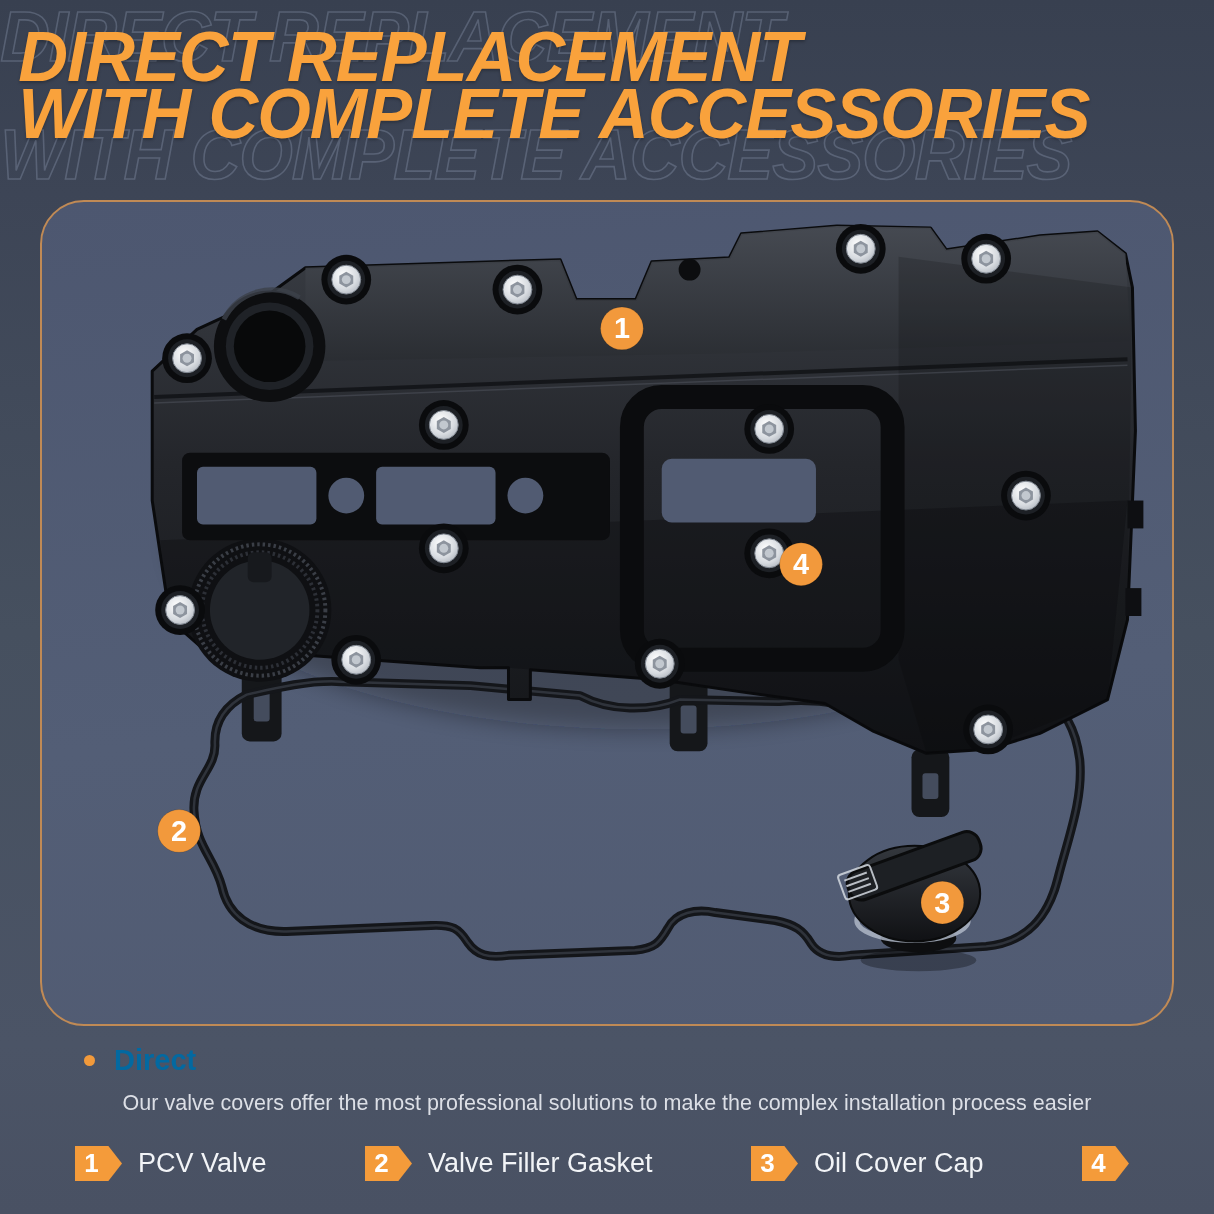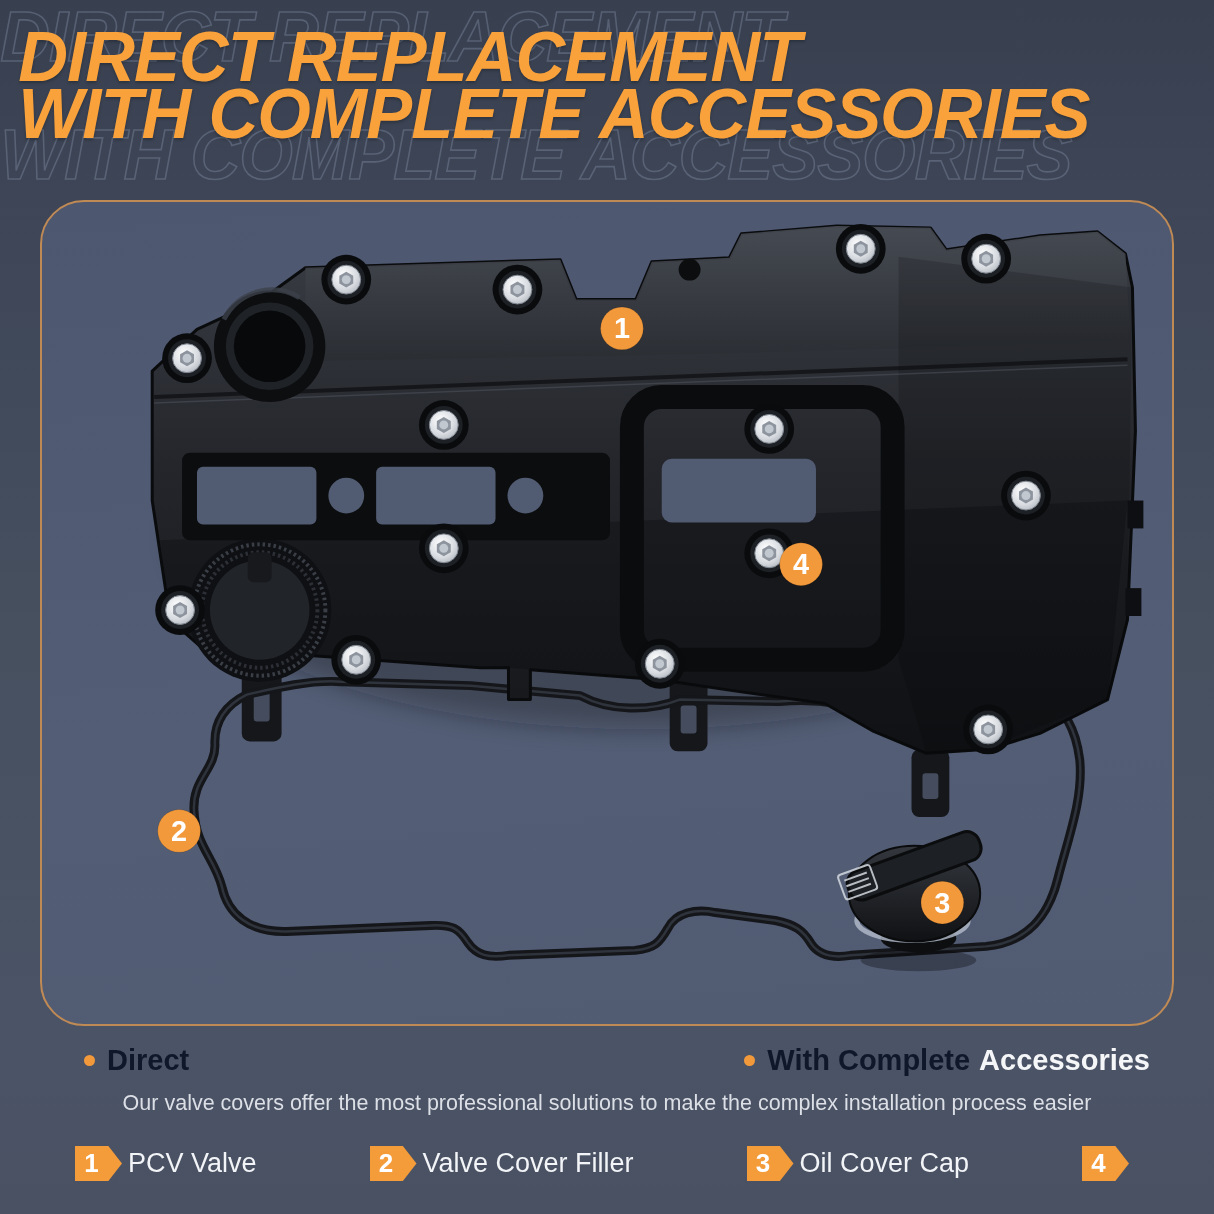--- a/index.html
+++ b/index.html
@@ -35,35 +35,35 @@
     background:linear-gradient(175deg,#4d5770 0%,#535e76 60%,#515b72 100%);
     overflow:hidden;
   }
   .card svg{display:block;width:100%;height:100%;}
 
   
   .features{position:absolute;left:0;top:1026px;width:1214px;}
   .feature-heads{display:flex;justify-content:space-between;margin:18px 64px 0 84px;}
   .fh{display:flex;align-items:center;font-size:29px;font-weight:bold;white-space:nowrap;}
   .dot{width:11px;height:11px;border-radius:50%;background:#F29A3B;margin-right:12px;flex:0 0 auto;}
-  .hl{color:#0f172a;margin-right:9px;}
+  .hl{color:#0369a1;margin-right:9px;margin-left:7px;}
   .wh{color:#F5F6F8;}
   .subtitle{
     margin:14px 0 0;text-align:center;color:#DCDFE6;font-size:21.5px;font-weight:normal;
   }
   .legend{display:flex;justify-content:space-between;align-items:center;
     margin:30px 85px 0 75px;}
   .legend-item{display:flex;align-items:center;}
   .badge{
     position:relative;width:47px;height:35px;background:#F49B3A;color:#fff;
     clip-path:polygon(0 0,71% 0,100% 50%,71% 100%,0 100%);
     display:flex;align-items:center;justify-content:flex-start;
   }
   .badge span{display:block;width:33px;text-align:center;font-size:26px;font-weight:bold;}
-  .legend-label{color:#F2F4F7;font-size:27px;margin-left:6px;white-space:nowrap;}
+  .legend-label{color:#F2F4F7;font-size:27px;margin-left:16px;white-space:nowrap;}
 </style>
 </head>
 <body>
 
 <div class="page">
 
   <header class="hero">
     <div class="ghost-line ghost-1">DIRECT REPLACEMENT</div>
     <div class="ghost-line ghost-2">WITH COMPLETE ACCESSORIES</div>
     <h1 class="hero-solid" style="margin:0;">
@@ -227,39 +227,34 @@
       </g>
     </svg>
   </section>
 
   <section class="features">
     <div class="feature-heads">
       <div class="fh">
         <span class="dot"></span>
         <span class="hl">Direct</span>
       </div>
-      <div class="fh">
-        <span class="dot"></span>
-        <span class="hl">With Complete</span>
-        <span class="wh">Accessories</span>
-      </div>
     </div>
     <p class="subtitle">Our valve covers offer the most professional solutions to make the complex installation process easier</p>
     <div class="legend">
       <div class="legend-item">
         <span class="badge">
             <span>1</span>
           </span>
         <span class="legend-label">PCV Valve</span>
       </div>
       <div class="legend-item">
         <span class="badge">
             <span>2</span>
           </span>
-        <span class="legend-label">Valve Cover Filler</span>
+        <span class="legend-label">Valve Filler Gasket</span>
       </div>
       <div class="legend-item">
         <span class="badge">
             <span>3</span>
           </span>
         <span class="legend-label">Oil Cover Cap</span>
       </div>
       <div class="legend-item">
         <span class="badge">
             <span>4</span>

